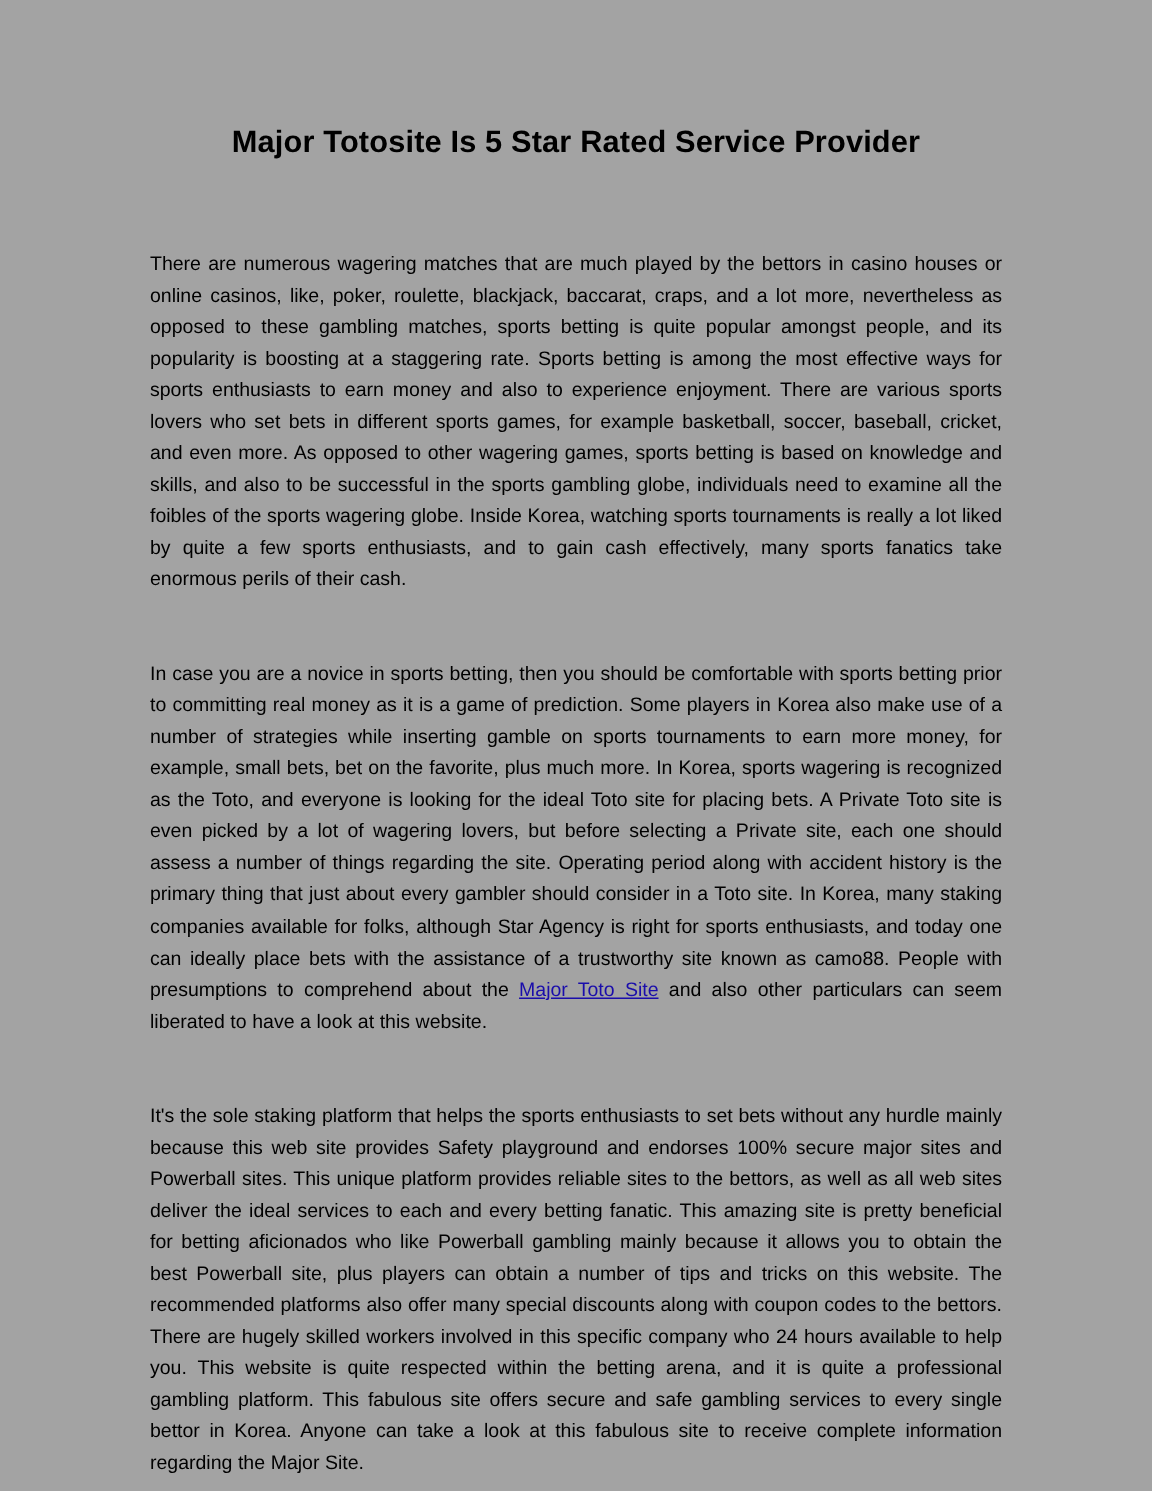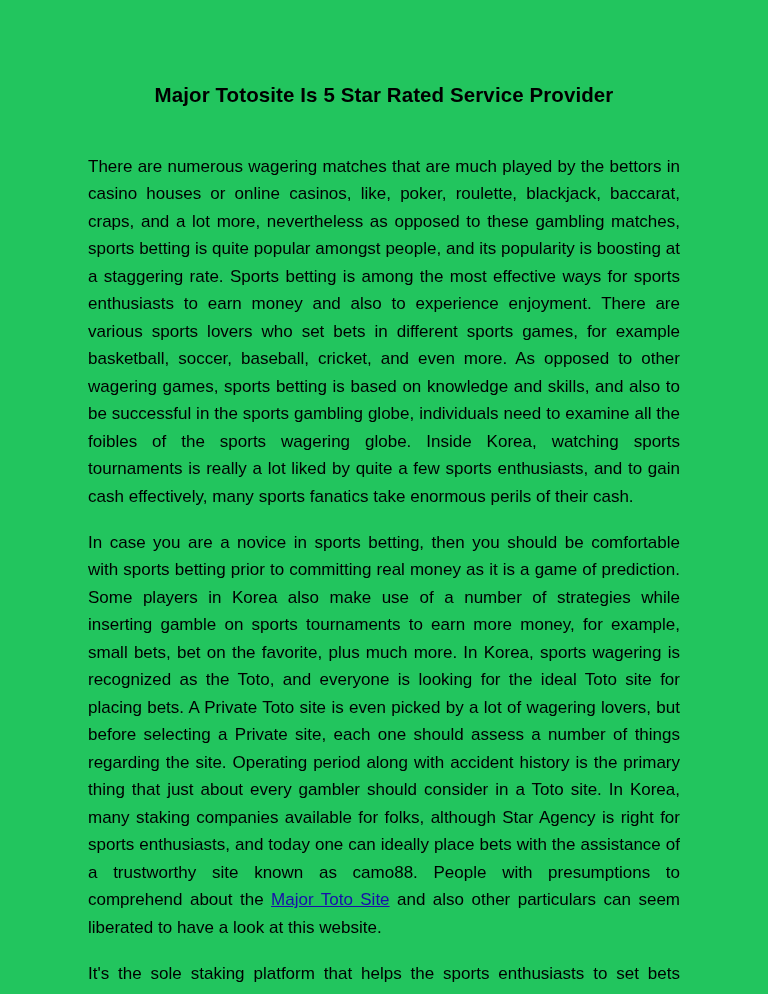--- a/index.html
+++ b/index.html
@@ -13,43 +13,43 @@
     font-family: "Liberation Sans", sans-serif;
     color: #000000;
     overflow: hidden;
   }
   .page {
     width: 768px;
     height: 994px;
     box-sizing: border-box;
     padding: 0;
     position: relative;
-    background: #22c55e;
+    background: #a3a3a3;
   }
   .doc-body {
     position: absolute;
     left: 88px;
     top: 82px;
     width: 592px;
   }
   h1.doc-title {
     font-size: 20.5px;
     font-weight: bold;
     text-align: center;
     margin: 0 0 0 0;
     padding: 0;
     line-height: 1.3;
     letter-spacing: 0.1px;
     color: #000000;
   }
   p.para {
-    font-size: 17px;
+    font-size: 13px;
     line-height: 1.62;
     text-align: justify;
-    margin: 0;
+    margin: 12px;
     padding: 0;
     color: #000000;
     hyphens: none;
     word-spacing: 0.1px;
   }
   .spacer-title {
     height: 44px;
   }
   .spacer-para {
     height: 18px;

